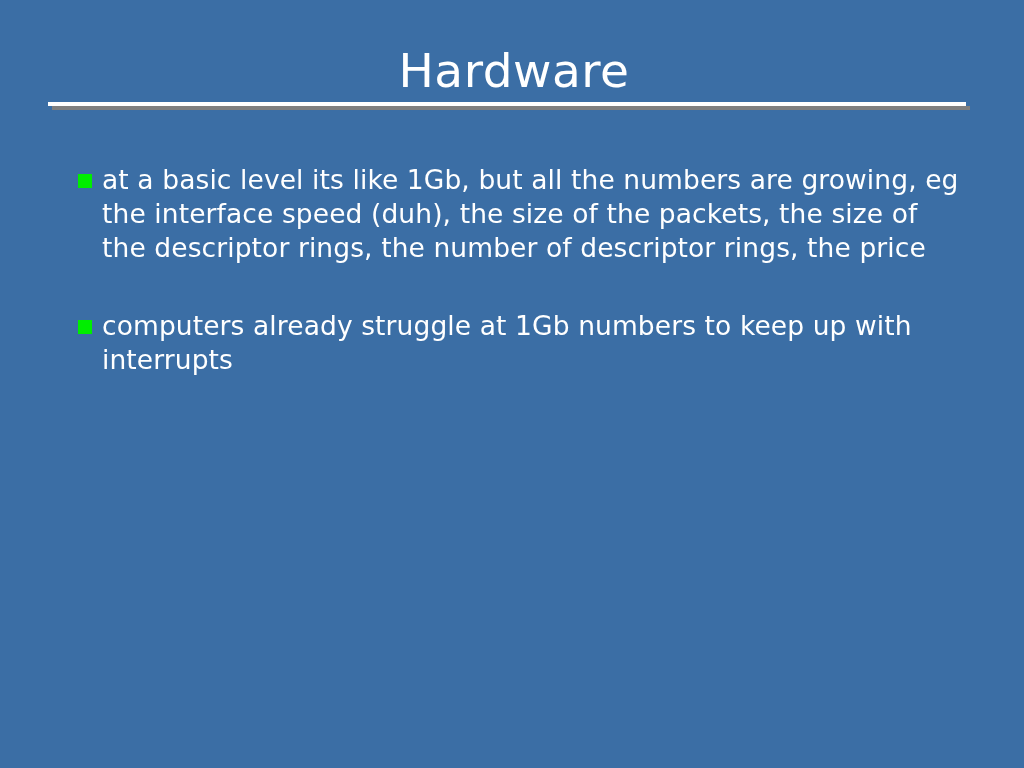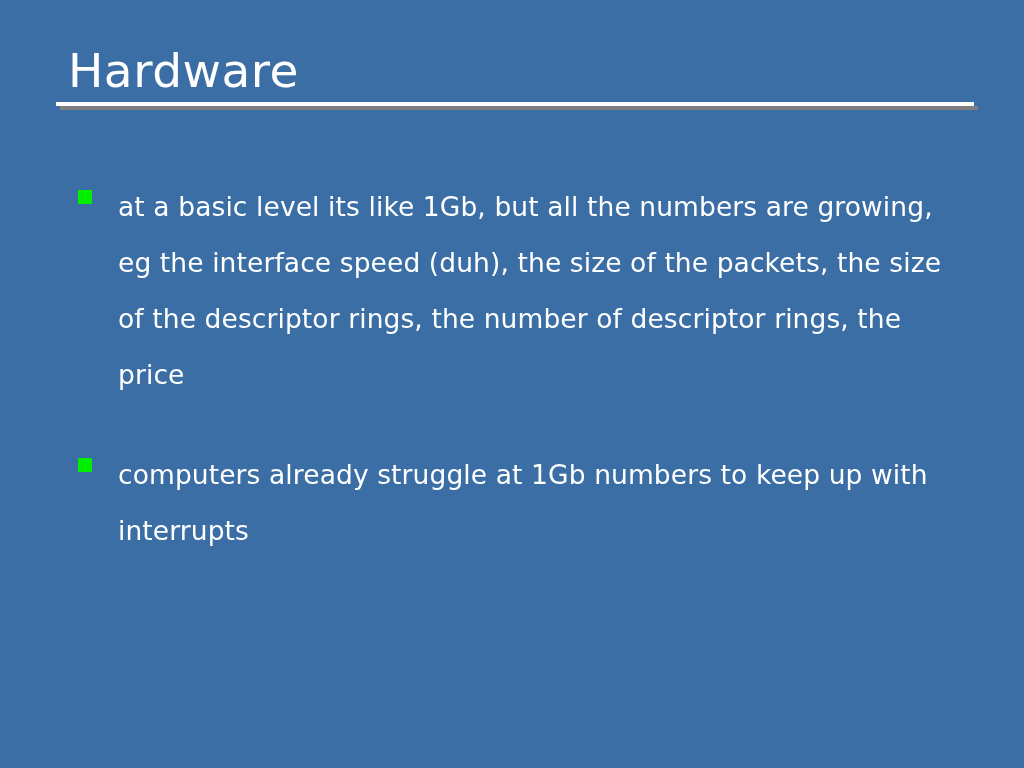--- a/index.html
+++ b/index.html
@@ -17,23 +17,24 @@
     position: relative;
     width: 1024px;
     height: 768px;
     background: #3b6ea5;
     box-sizing: border-box;
   }
 
   
   #title-block {
     position: absolute;
-    left: 56px;
+    left: 48px;
     top: 42px;
     width: 920px;
+    text-align: center;
   }
 
   #slide-title {
     font-family: "DejaVu Sans", sans-serif;
     font-size: 47px;
     font-weight: 400;
     color: #ffffff;
     letter-spacing: 0.5px;
     line-height: 58px;
     margin: 0;
@@ -90,23 +91,23 @@
     height: 14px;
     background: #00ee00;
     display: block;
   }
 
   .bullet-text {
     font-family: "DejaVu Sans", sans-serif;
     font-size: 26.5px;
     font-weight: 400;
     color: #ffffff;
-    line-height: 56px;
+    line-height: 34px;
     letter-spacing: 0.1px;
-    margin: 16px;
+    margin: 0;
     display: block;
   }
 </style>
 </head>
 <body>
 
 <div id="slide">
 
   <div id="title-block">
     <h1 id="slide-title">Hardware</h1>

